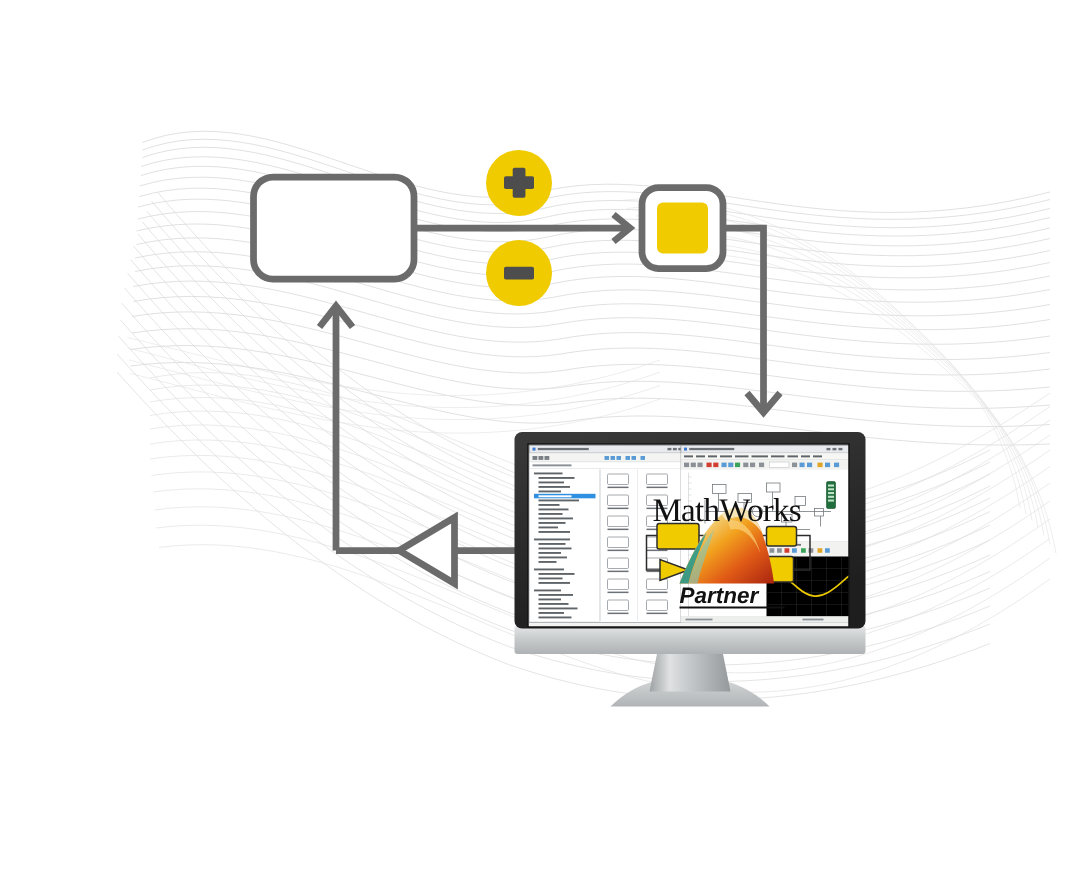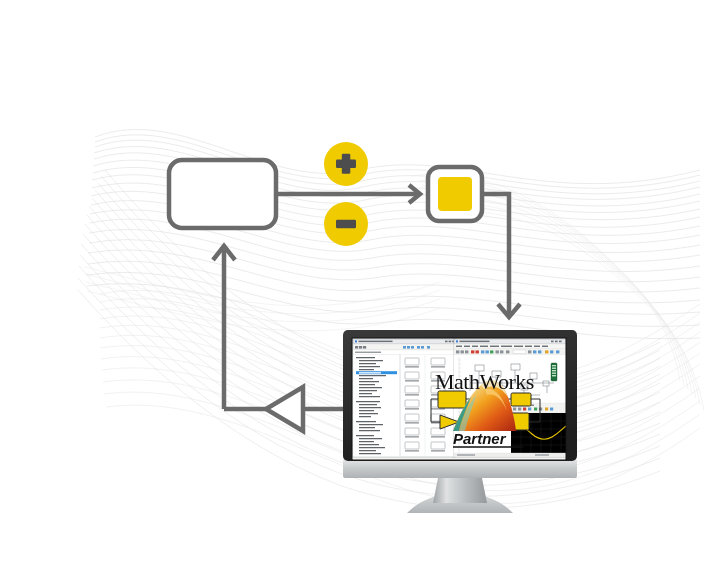--- a/index.html
+++ b/index.html
@@ -4,21 +4,21 @@
 <title>MathWorks Partner Control Loop Illustration</title>
 <style>
   html,body{margin:0;padding:0;}
   body{
     width:710px;height:580px;
     background:#ffffff;
     font-family:"Liberation Sans", sans-serif;
     overflow:hidden;
     position:relative;
   }
-  #stage{position:absolute;left:0;top:0;width:710px;height:524px;margin-top:42px;}
+  #stage{position:absolute;left:0;top:0;width:710px;height:524px;}
   .layer{position:absolute;left:0;top:0;width:710px;height:580px;}
   #waves{z-index:1;}
   #diagram{z-index:2;}
   #monitor{z-index:3;position:absolute;left:335px;top:285px;width:250px;height:195px;}
   #monitor svg{display:block;}
   .hidden-text{position:absolute;width:1px;height:1px;overflow:hidden;clip:rect(0 0 0 0);white-space:nowrap;}
 </style>
 </head>
 <body>
 

